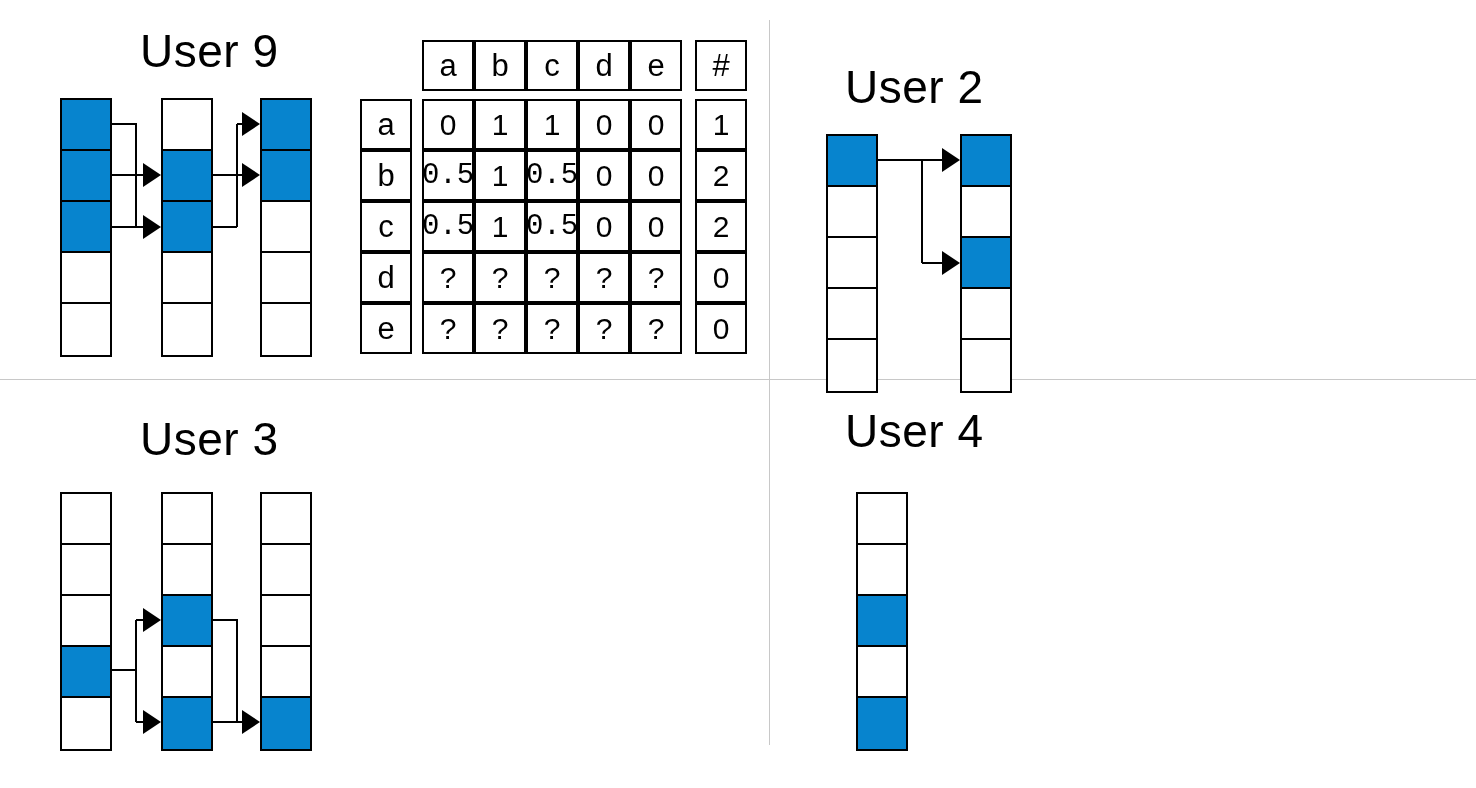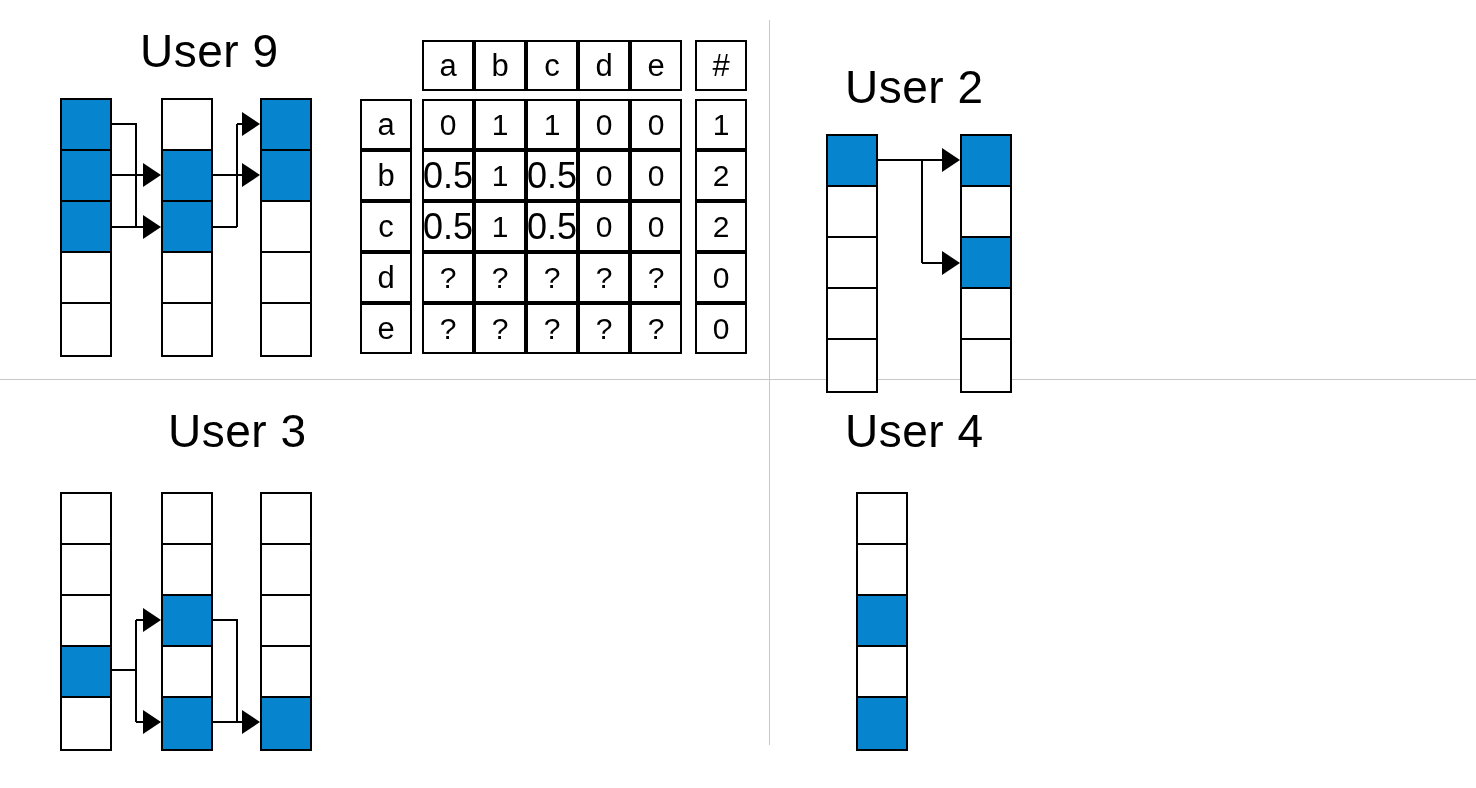--- a/index.html
+++ b/index.html
@@ -96,21 +96,22 @@
     border: 2px solid #000000;
     background: #ffffff;
     font-size: 30px;
     line-height: 1;
     display: flex;
     align-items: center;
     justify-content: center;
     color: #000000;
   }
   .mt-cell.small {
-    font-size: 36px;
+    font-size: 29px;
+    font-family: Liberation Mono, monospace;
   }
   .mt-head { font-size: 31px; }
   .mt-rowlabel { font-size: 31px; }
 </style>
 </head>
 <body>
 
 <div class="divider-v"></div>
 <div class="divider-h"></div>
 
@@ -226,21 +227,21 @@
     <line x1="152" y1="124" x2="176" y2="124"></line>
     <line x1="152" y1="227" x2="176" y2="227"></line>
     <polygon points="172,112 190,124 172,136"></polygon>
     <polygon points="172,215 190,227 172,239"></polygon>
   </svg>
 
   <div class="matrix" id="m2" style="left:1060px; top:40px;"></div>
 </div>
 
 <div class="quadrant" id="q3">
-  <div class="user-title" style="left:140px; top:28px;margin-left:28px;">User 3</div>
+  <div class="user-title" style="left:140px; top:36px;">User 3</div>
 
   <div class="vec" id="u3c0" style="left:60px; top:112px;">
       <div class="cell"></div>
       <div class="cell"></div>
       <div class="cell"></div>
       <div class="cell on"></div>
       <div class="cell"></div>
     </div>
   <div class="vec" id="u3c1" style="left:161px; top:112px;">
       <div class="cell"></div>

